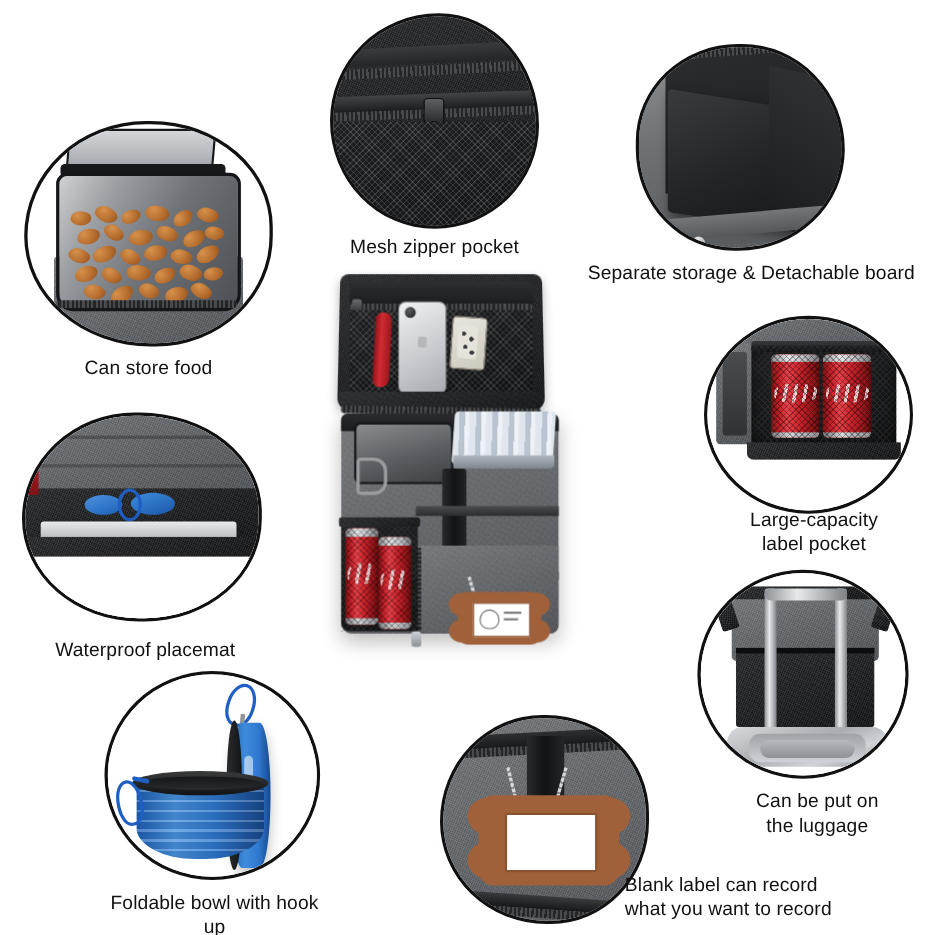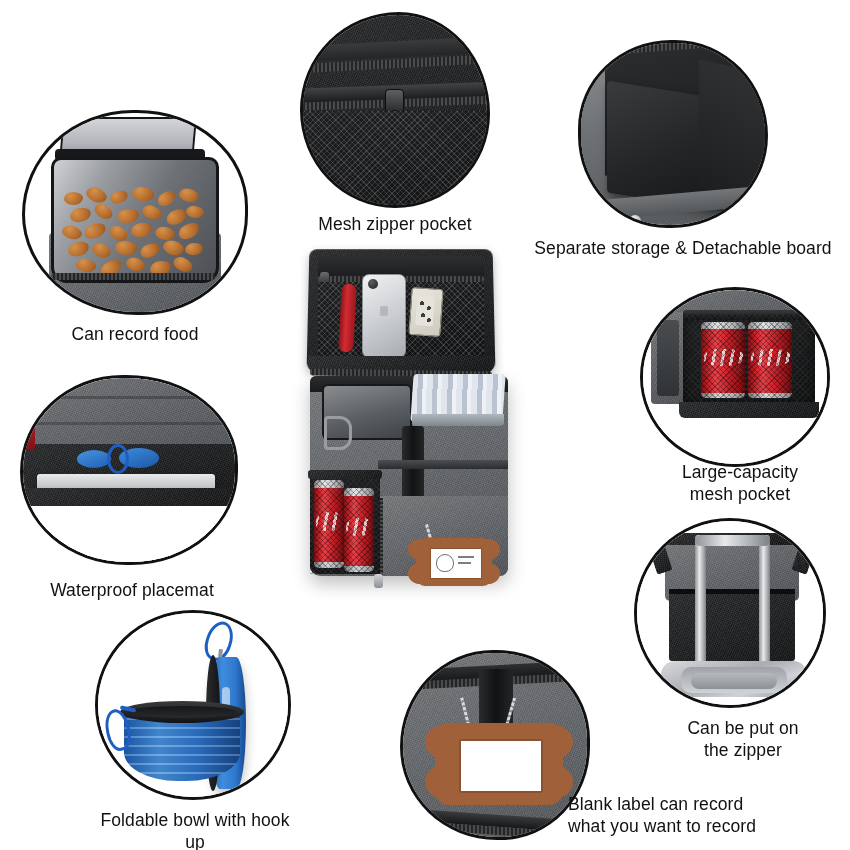--- a/index.html
+++ b/index.html
@@ -108,21 +108,21 @@
           <div class="kibble" style="left:16px;top:73px;width:20px;height:13px;transform:rotate(11deg);"></div>
           <div class="kibble" style="left:40px;top:75px;width:22px;height:14px;transform:rotate(-30deg);"></div>
           <div class="kibble" style="left:66px;top:72px;width:19px;height:13px;transform:rotate(20deg);"></div>
           <div class="kibble" style="left:90px;top:75px;width:21px;height:14px;transform:rotate(-11deg);"></div>
           <div class="kibble" style="left:113px;top:72px;width:20px;height:13px;transform:rotate(28deg);"></div>
         </div>
       </div>
 
       <div class="ph zip" style="left:26px;top:160px;width:164px;height:7px;border-radius:3px;"></div>
     </div>
-    <div class="caption" style="left:35px;top:324px;width:200px;">Can record food</div>
+    <div class="caption" style="left:35px;top:324px;width:200px;">Can store food</div>
   </div>
 
   <div class="feature">
     <div class="bubble" style="left:300px;top:12px;width:190px;height:196px;border-radius:52% 48% 50% 50%/50% 52% 48% 50%;">
       <div class="ph fabric-dk" style="left:-10px;top:-10px;width:215px;height:220px;"></div>
 
       <div class="ph" style="left:-10px;top:26px;width:215px;height:16px;
            background:linear-gradient(180deg,#3a3b3d,#242527);transform:rotate(-3deg);"></div>
 
       <div class="ph zip" style="left:-10px;top:44px;width:215px;height:9px;transform:rotate(-3deg);"></div>
@@ -194,21 +194,21 @@
           <div class="script"></div>
       </div>
 
       <div class="ph" style="left:40px;top:24px;width:132px;height:92px;
            background:repeating-linear-gradient(45deg,rgba(0,0,0,.30) 0 1px,transparent 1px 4px),
                       repeating-linear-gradient(-45deg,rgba(0,0,0,.30) 0 1px,transparent 1px 4px);"></div>
 
       <div class="ph fabric-dk" style="left:36px;top:112px;width:140px;height:16px;border-radius:0 0 6px 6px;"></div>
     </div>
     <div class="caption" style="left:650px;top:462px;width:180px;">Large-capacity
-mesh pocket</div>
+label pocket</div>
   </div>
 
   <div class="feature">
     <div class="bubble" style="left:20px;top:375px;width:218px;height:190px;border-radius:48% 52% 50% 50%/52% 48% 50% 50%;">
       <div class="ph white-sheet" style="left:0;top:0;width:218px;height:190px;"></div>
 
       <div class="ph fabric" style="left:-14px;top:-16px;width:240px;height:86px;"></div>
       <div class="ph" style="left:-14px;top:18px;width:240px;height:3px;background:rgba(0,0,0,.25);"></div>
       <div class="ph" style="left:-14px;top:44px;width:240px;height:3px;background:rgba(0,0,0,.22);"></div>
 
@@ -315,21 +315,21 @@
       <div class="pole" style="left:58px;top:14px;width:75px;height:11px;border-radius:6px;"></div>
 
       <div class="ph metal" style="left:24px;top:140px;width:146px;height:36px;
            border-radius:14px 14px 8px 8px;"></div>
       <div class="ph" style="left:44px;top:146px;width:106px;height:26px;border-radius:10px;
            background:linear-gradient(180deg,#9fa2a6,#cfd2d6);"></div>
       <div class="ph" style="left:54px;top:152px;width:86px;height:16px;border-radius:8px;
            background:linear-gradient(180deg,#b6b9bd,#8d9094);"></div>
     </div>
     <div class="caption" style="left:648px;top:718px;width:190px;">Can be put on
-the zipper</div>
+the luggage</div>
   </div>
 
   <div class="feature" style="left:300px;top:248px;width:250px;height:380px;">
 
     <div class="ph fabric-dk" style="left:8px;top:0px;width:186px;height:122px;border-radius:8px;
          transform:perspective(420px) rotateX(6deg);box-shadow:0 4px 10px rgba(0,0,0,.3);"></div>
 
     <div class="ph" style="left:18px;top:8px;width:166px;height:24px;
          background:linear-gradient(180deg,#2e2f31,#1a1b1d);border-radius:4px;"></div>
     <div class="ph zip" style="left:18px;top:28px;width:166px;height:6px;border-radius:3px;"></div>

